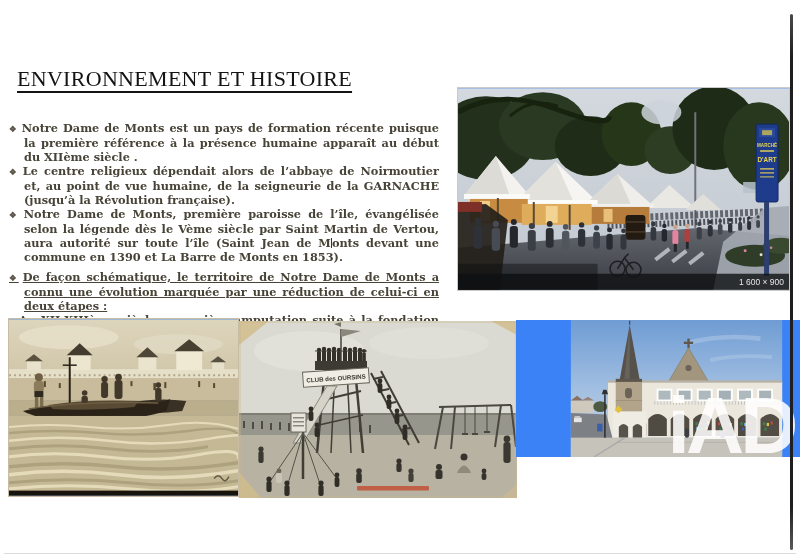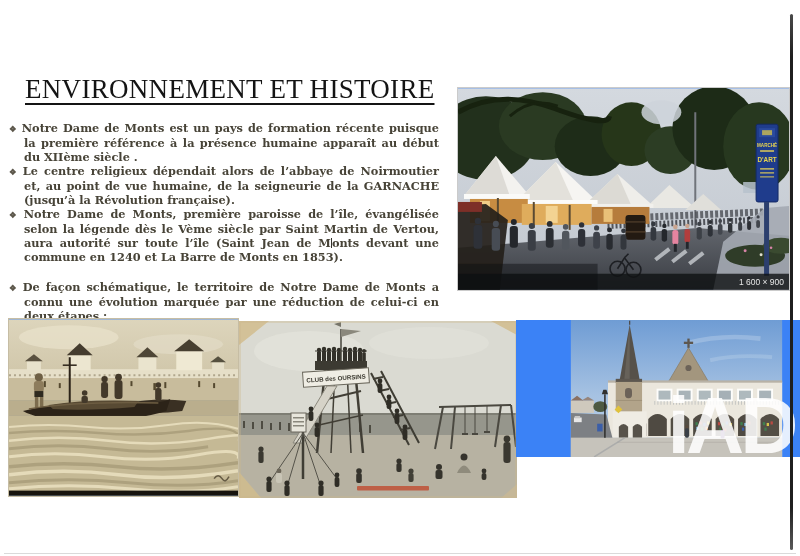--- a/index.html
+++ b/index.html
@@ -1,30 +1,30 @@
 <!DOCTYPE html>
 <html><head>
 <meta charset="utf-8">
 <style>
   html,body{margin:0;padding:0;}
   body{width:800px;height:556px;background:#fff;overflow:hidden;position:relative;
        font-family:"DejaVu Serif",serif;}
   .page{position:absolute;inset:0;background:#ffffff;}
 
-  .title{position:absolute;left:13px;top:62px;margin:12px;
-         font-family:"Liberation Serif",serif;font-weight:400;font-size:27px;color:#141414;
+  .title{position:absolute;left:13px;top:62px;margin:4px;
+         font-family:"Liberation Serif",serif;font-weight:400;font-size:22px;color:#141414;
          letter-spacing:.3px;text-decoration:underline;text-decoration-thickness:2px;
          text-underline-offset:5px;white-space:nowrap;}
 
   .textblock{position:absolute;left:9px;top:121px;width:430px;
              font-size:11.3px;line-height:14px;font-weight:bold;color:#474337;
              text-align:justify;}
   .textblock p{margin:0;padding-left:15px;text-indent:-15px;}
   .textblock p.noind{padding-left:0;text-indent:0;}
-  .textblock p.gap{margin-top:16px;}
+  .textblock p.gap{margin-top:6px;text-decoration:underline;}
   .mk{font-size:8.5px;color:#5b564a;padding-right:4px;}
   .spell{text-decoration:underline;text-decoration-style:dotted;
          text-decoration-color:#cc6f2e;text-decoration-thickness:1.5px;text-underline-offset:2px;}
   .caret{display:inline-block;width:1px;height:10px;background:#33312b;vertical-align:-1px;}
 
   .photo{position:absolute;overflow:hidden;background:#3b82f6;}
   .photo svg{display:block;width:100%;height:100%;}
   .ph-market{left:457px;top:87px;width:331px;height:202px;border:1px solid #cbcbcb;}
   .ph-sepia{left:8px;top:318px;width:229px;height:177px;border:1px solid #c6bda4;}
   .ph-oursins{left:239px;top:321px;width:278px;height:177px;}
@@ -38,21 +38,21 @@
 </head>
 <body>
 
 <div class="page">
 
   <h1 class="title">ENVIRONNEMENT ET HISTOIRE</h1>
 
   <div class="textblock">
     <p><span class="mk">❖</span><span>Notre Dame de Monts est un pays de formation récente puisque la première référence à la présence humaine apparaît au début du XIIème siècle .</span></p>
     <p><span class="mk">❖</span><span>Le centre religieux dépendait alors de l’abbaye de Noirmoutier et, au point de vue humaine, de la seigneurie de la GARNACHE (jusqu’à la Révolution française).</span></p>
-    <p><span class="mk">❖</span><span>Notre Dame de Monts, première paroisse de l’île, évangélisée selon la légende dès le Vème siècle par Saint Martin de Vertou, aura autorité sur toute l’île (Saint Jean de M</span><span class="caret"></span><span>onts devant une commune en 1240 et La Barre de Monts en 1853).</span></p>
+    <p><span class="mk">❖</span><span>Notre Dame de Monts, première paroisse de l’île, évangélisée selon la légende dès le Vème siècle par Saint Martin de Vertou, aura autorité sur toute l’île (Saint Jean de M</span><span class="caret"></span><span>onts devant une commune en 1390 et La Barre de Monts en 1853).</span></p>
     <p class="gap"><span class="mk">❖</span><span>De façon schématique, le territoire de Notre Dame de Monts a connu une évolution marquée par une réduction de celui-ci en deux étapes :</span></p>
     <p class="noind"><span>- Au XII-XIIIème siècle : première amputation </span><span class="spell">suite à</span><span> la fondation de la paroisse de Saint Jean de Monts,</span></p>
     <p><span class="mk">❖</span><span>- En 1853 : troisième amputation avec l’érection en commune de la paroisse de La Barre ne laissant à Notre Dame de Monts qu’une infime partie de son territoire primitif.</span></p>
   </div>
 
   <div class="photo ph-market">
     <svg viewBox="0 0 332 202">
       <defs>
         <linearGradient id="g-sky" x1="0" y1="0" x2="0" y2="1">
             <stop offset="0" stop-color="#d4d9df"></stop>

